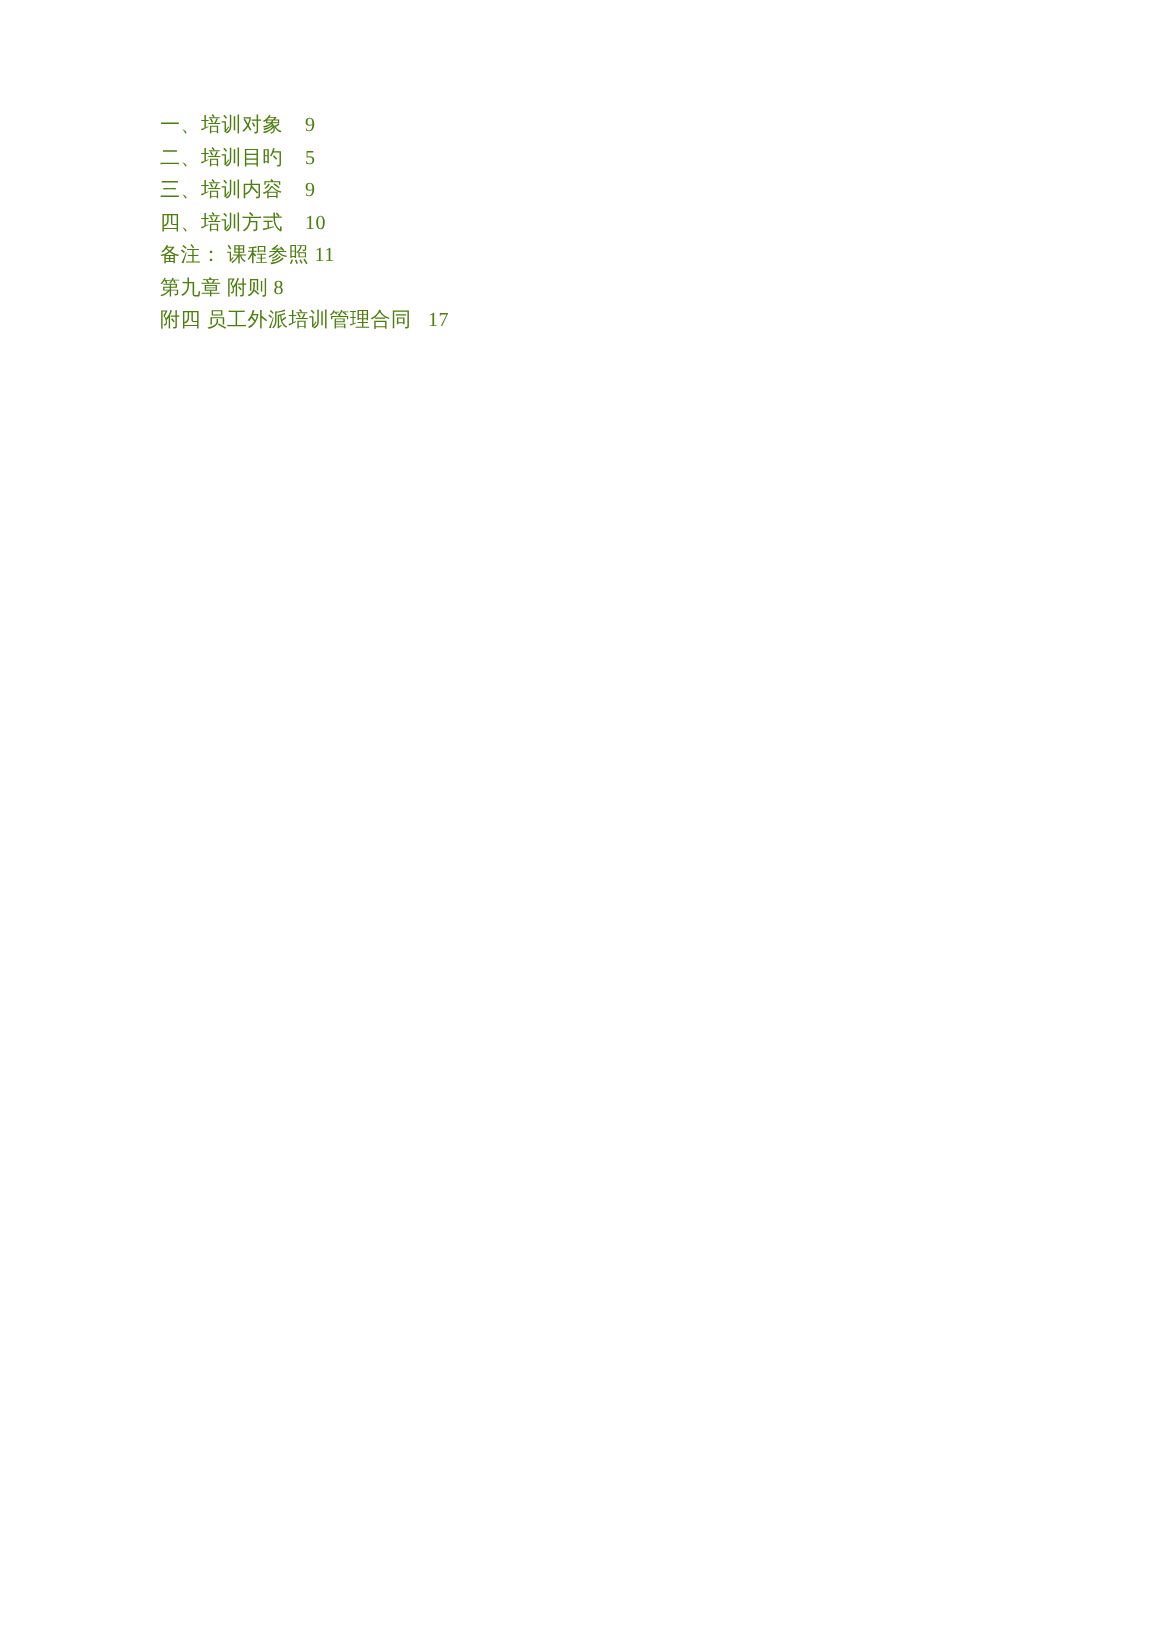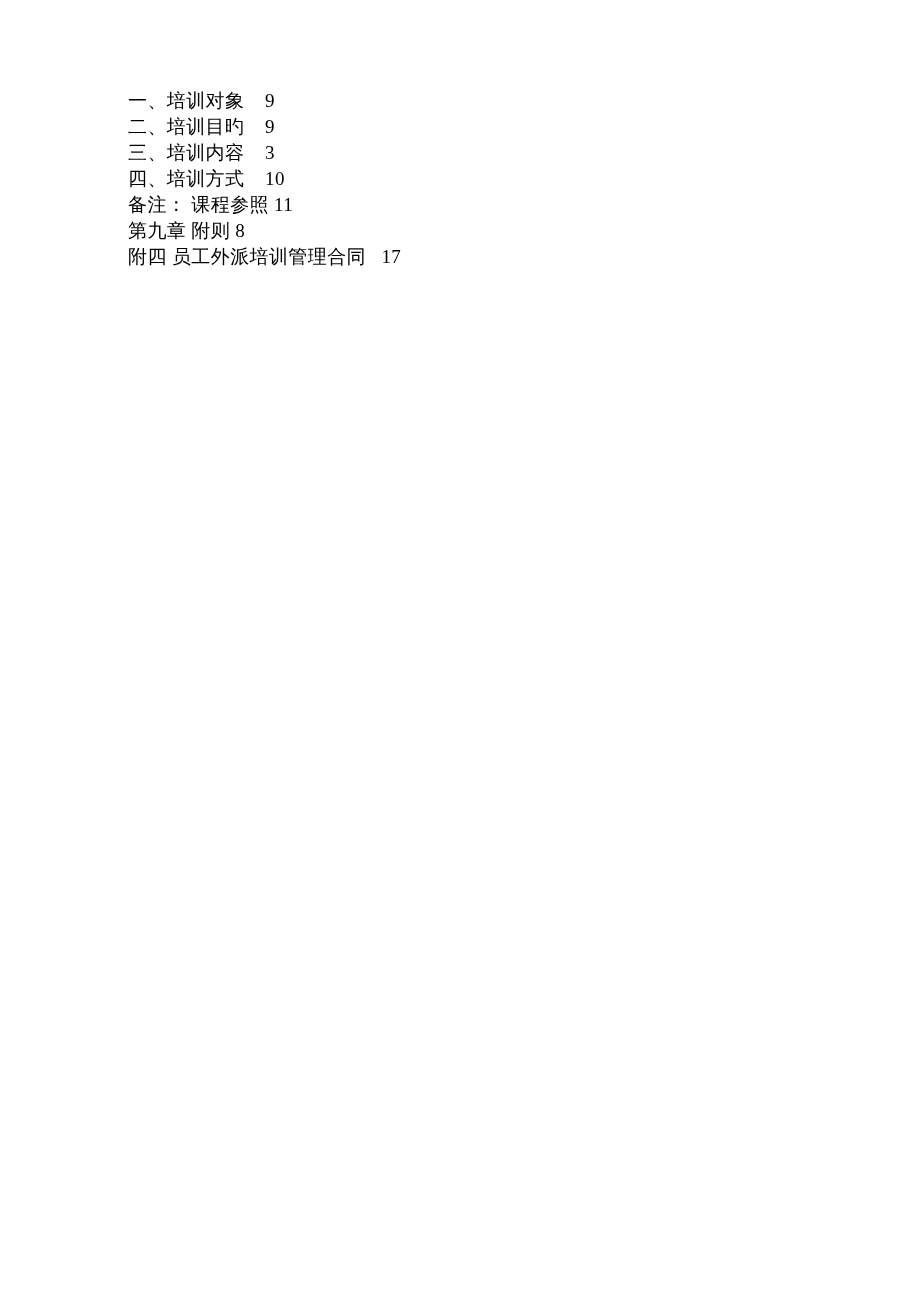--- a/index.html
+++ b/index.html
@@ -12,31 +12,31 @@
       font-family: "SimSun", "宋体", serif;
       width: 920px;
       height: 1302px;
       padding: 88px 0 0 128px;
     }
     .toc-container {
       display: flex;
       flex-direction: column;
     }
     .toc-line {
-      font-size: 19px;
+      font-size: 16px;
       line-height: 26px;
-      color: #000000;
+      color: #4d7c0f;
       white-space: pre;
       letter-spacing: 0.4px;
     }
   </style>
 </head>
 <body>
 
 <div class="toc-container">
   <div class="toc-line">一、培训对象    9</div>
-  <div class="toc-line">二、培训目旳    9</div>
-  <div class="toc-line">三、培训内容    3</div>
+  <div class="toc-line">二、培训目旳    5</div>
+  <div class="toc-line">三、培训内容    9</div>
   <div class="toc-line">四、培训方式    10</div>
   <div class="toc-line">备注： 课程参照 11</div>
   <div class="toc-line">第九章 附则 8</div>
   <div class="toc-line">附四 员工外派培训管理合同   17</div>
 </div>
 
 </body></html>

